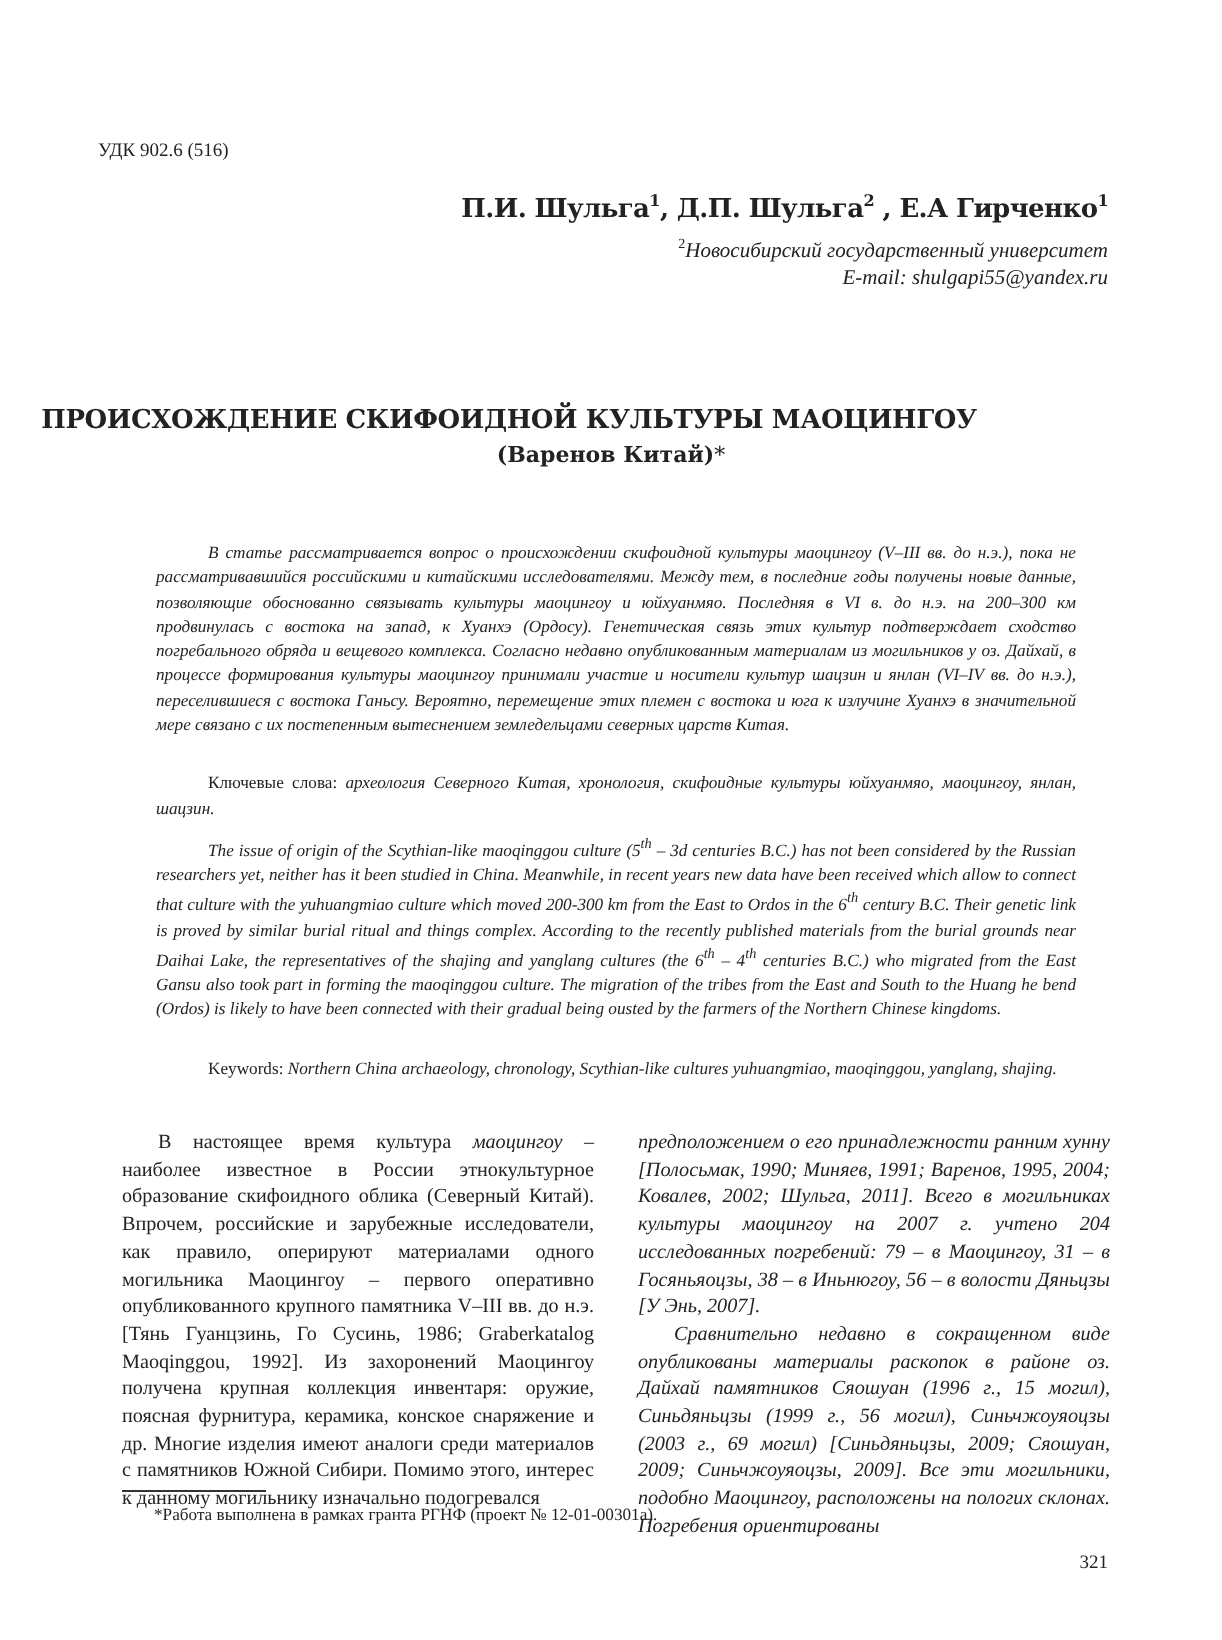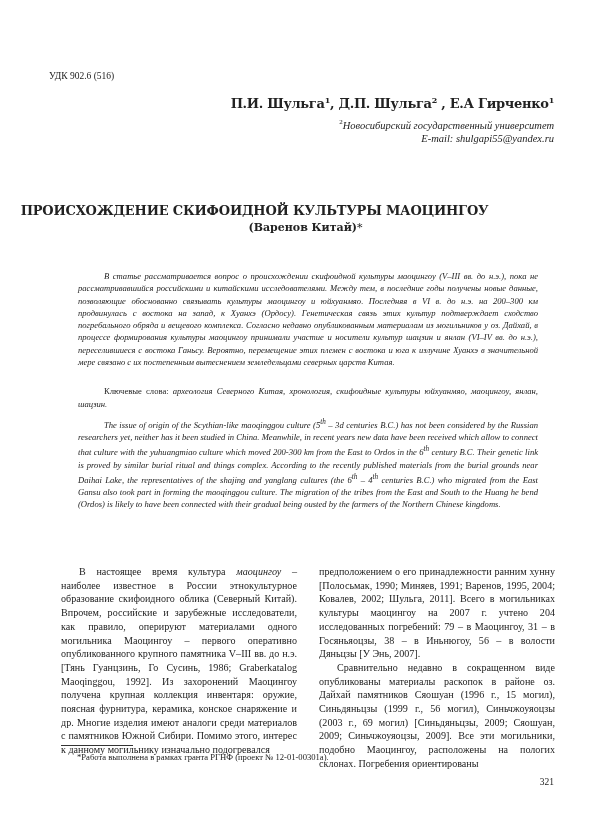--- a/index.html
+++ b/index.html
@@ -23,21 +23,21 @@
   .abstract p { margin: 17px; text-indent: 26px; }
   .abstract .kw { font-style: normal; }
   .abstract .kw i { font-style: italic; }
   .ru-abs { top: 253px; }
   .en-abs { top: 399px; }
   .col { position: absolute; top: 541px; width: 236px; text-align: justify;
          font-size: 10.1px; line-height: 13.7px; margin-top: 24px; }
   .col p { margin: 0; text-indent: 18px; }
   .col p.cont { text-indent: 0; }
   .col-left { left: 61px; }
-  .col-right { left: 319px; }
+  .col-right { left: 319px; font-style: italic; }
   .fn-rule { position: absolute; left: 61px; top: 745px; width: 72px; border-top: 1px solid #333; }
   .footnote { position: absolute; left: 77px; top: 752px; font-size: 8.6px; }
   .pagenum { position: absolute; right: 57px; top: 777px; font-size: 9.5px; }
 </style>
 </head>
 <body>
 
 <div class="page">
 
   <div class="udk">УДК 902.6 (516)</div>
@@ -54,20 +54,21 @@
   <div class="title">ПРОИСХОЖДЕНИЕ СКИФОИДНОЙ КУЛЬТУРЫ МАОЦИНГОУ</div>
   <div class="subtitle"><span>(Варенов Китай)</span><span class="ast">*</span></div>
 
   <div class="abstract ru-abs">
     <p>В статье рассматривается вопрос о происхождении скифоидной культуры маоцингоу (V–III вв. до н.э.), пока не рассматривавшийся российскими и китайскими исследователями. Между тем, в последние годы получены новые данные, позволяющие обоснованно связывать культуры маоцингоу и юйхуанмяо. Последняя в VI в. до н.э. на 200–300 км продвинулась с востока на запад, к Хуанхэ (Ордосу). Генетическая связь этих культур подтверждает сходство погребального обряда и вещевого комплекса. Согласно недавно опубликованным материалам из могильников у оз. Дайхай, в процессе формирования культуры маоцингоу принимали участие и носители культур шацзин и янлан (VI–IV вв. до н.э.), переселившиеся с востока Ганьсу. Вероятно, перемещение этих племен с востока и юга к излучине Хуанхэ в значительной мере связано с их постепенным вытеснением земледельцами северных царств Китая.</p>
     <p class="kw"><span>Ключевые слова:</span> <i>археология Северного Китая, хронология, скифоидные культуры юйхуанмяо, маоцингоу, янлан, шацзин.</i></p>
   </div>
 
   <div class="abstract en-abs">
     <p><span>The issue of origin of the Scythian-like maoqinggou culture (5</span><sup>th</sup><span> – 3d centuries B.C.) has not been considered by the Russian researchers yet, neither has it been studied in China. Meanwhile, in recent years new data have been received which allow to connect that culture with the yuhuangmiao culture which moved 200-300 km from the East to Ordos in the 6</span><sup>th</sup><span> century B.C. Their genetic link is proved by similar burial ritual and things complex. According to the recently published materials from the burial grounds near Daihai Lake, the representatives of the shajing and yanglang cultures (the 6</span><sup>th</sup><span> – 4</span><sup>th</sup><span> centuries B.C.) who migrated from the East Gansu also took part in forming the maoqinggou culture. The migration of the tribes from the East and South to the Huang he bend (Ordos) is likely to have been connected with their gradual being ousted by the farmers of the Northern Chinese kingdoms.</span></p>
+    <p class="kw"><span>Keywords:</span> <i>Northern China archaeology, chronology, Scythian-like cultures yuhuangmiao, maoqinggou, yanglang, shajing.</i></p>
   </div>
 
   <div class="col col-left">
     <p><span>В настоящее время культура </span><i>маоцингоу</i><span> – наиболее известное в России этнокультурное образование скифоидного облика (Северный Китай). Впрочем, российские и зарубежные исследователи, как правило, оперируют материалами одного могильника Маоцингоу – первого оперативно опубликованного крупного памятника V–III вв. до н.э. [Тянь Гуанцзинь, Го Сусинь, 1986; Graberkatalog Maoqinggou, 1992]. Из захоронений Маоцингоу получена крупная коллекция инвентаря: оружие, поясная фурнитура, керамика, конское снаряжение и др. Многие изделия имеют аналоги среди материалов с памятников Южной Сибири. Помимо этого, интерес к данному могильнику изначально подогревался</span></p>
   </div>
 
   <div class="col col-right">
     <p class="cont">предположением о его принадлежности ранним хунну [Полосьмак, 1990; Миняев, 1991; Варенов, 1995, 2004; Ковалев, 2002; Шульга, 2011]. Всего в могильниках культуры маоцингоу на 2007 г. учтено 204 исследованных погребений: 79 – в Маоцингоу, 31 – в Госяньяоцзы, 38 – в Иньнюгоу, 56 – в волости Дяньцзы [У Энь, 2007].</p>
     <p>Сравнительно недавно в сокращенном виде опубликованы материалы раскопок в районе оз. Дайхай памятников Сяошуан (1996 г., 15 могил), Синьдяньцзы (1999 г., 56 могил), Синьчжоуяоцзы (2003 г., 69 могил) [Синьдяньцзы, 2009; Сяошуан, 2009; Синьчжоуяоцзы, 2009]. Все эти могильники, подобно Маоцингоу, расположены на пологих склонах. Погребения ориентированы</p>
   </div>

